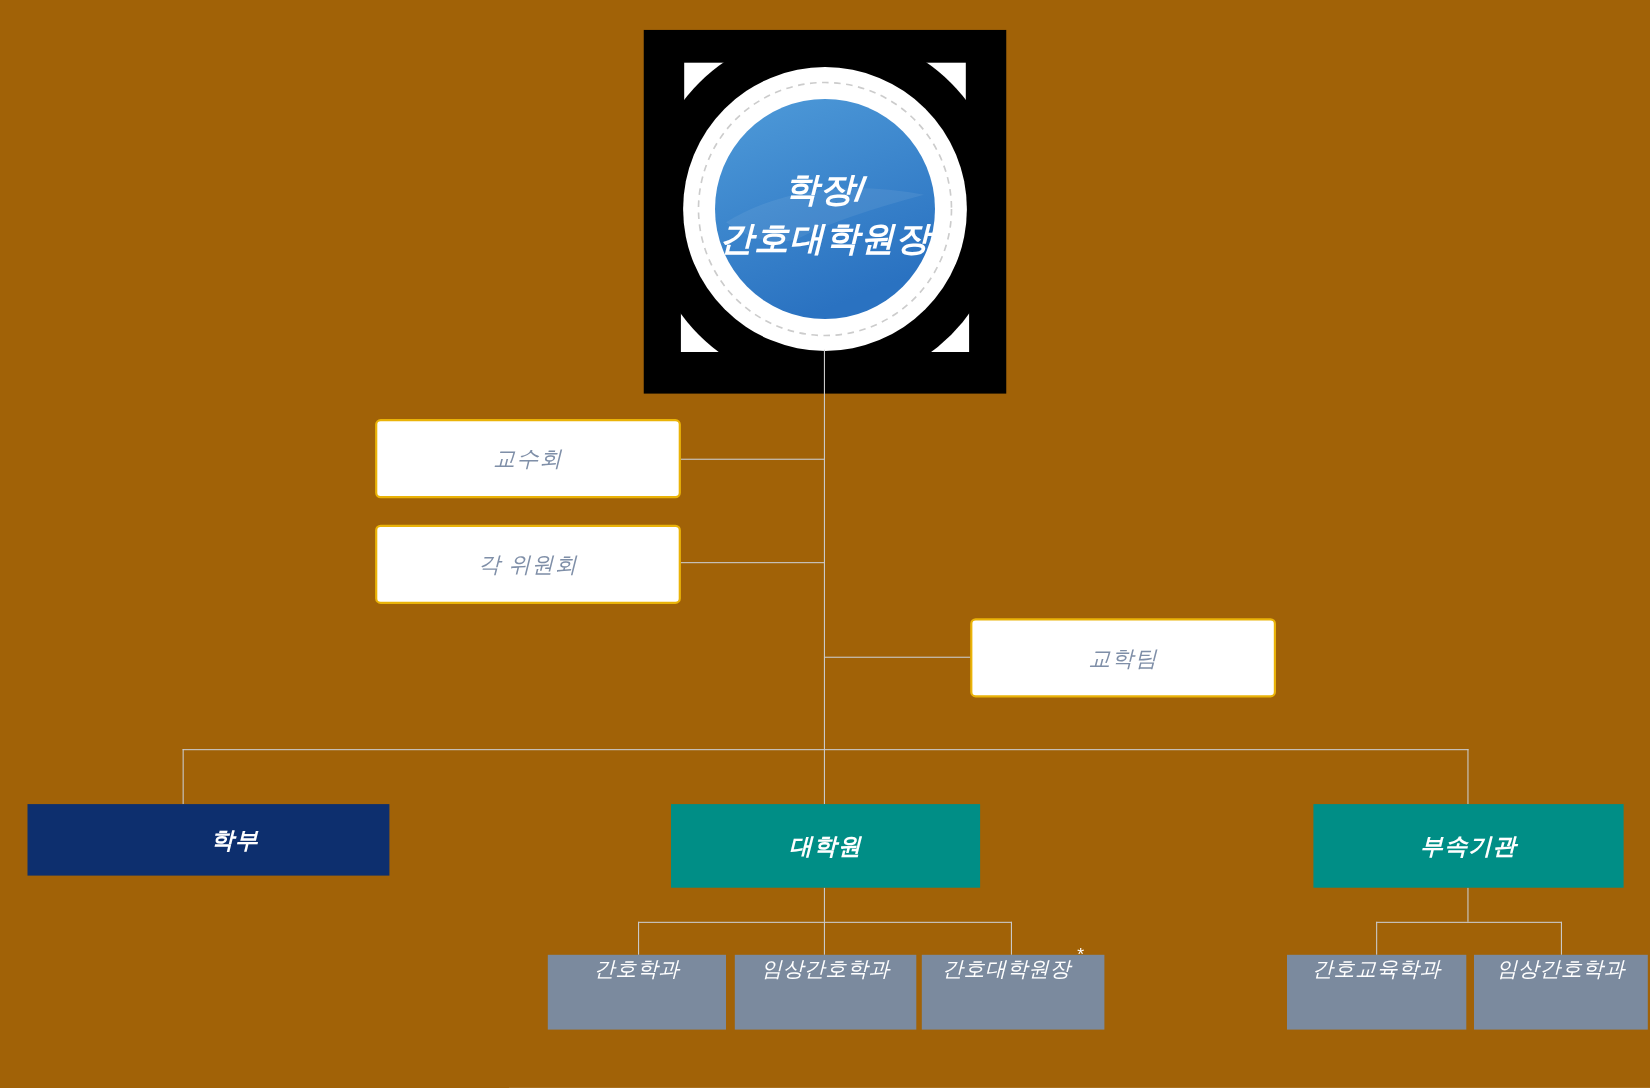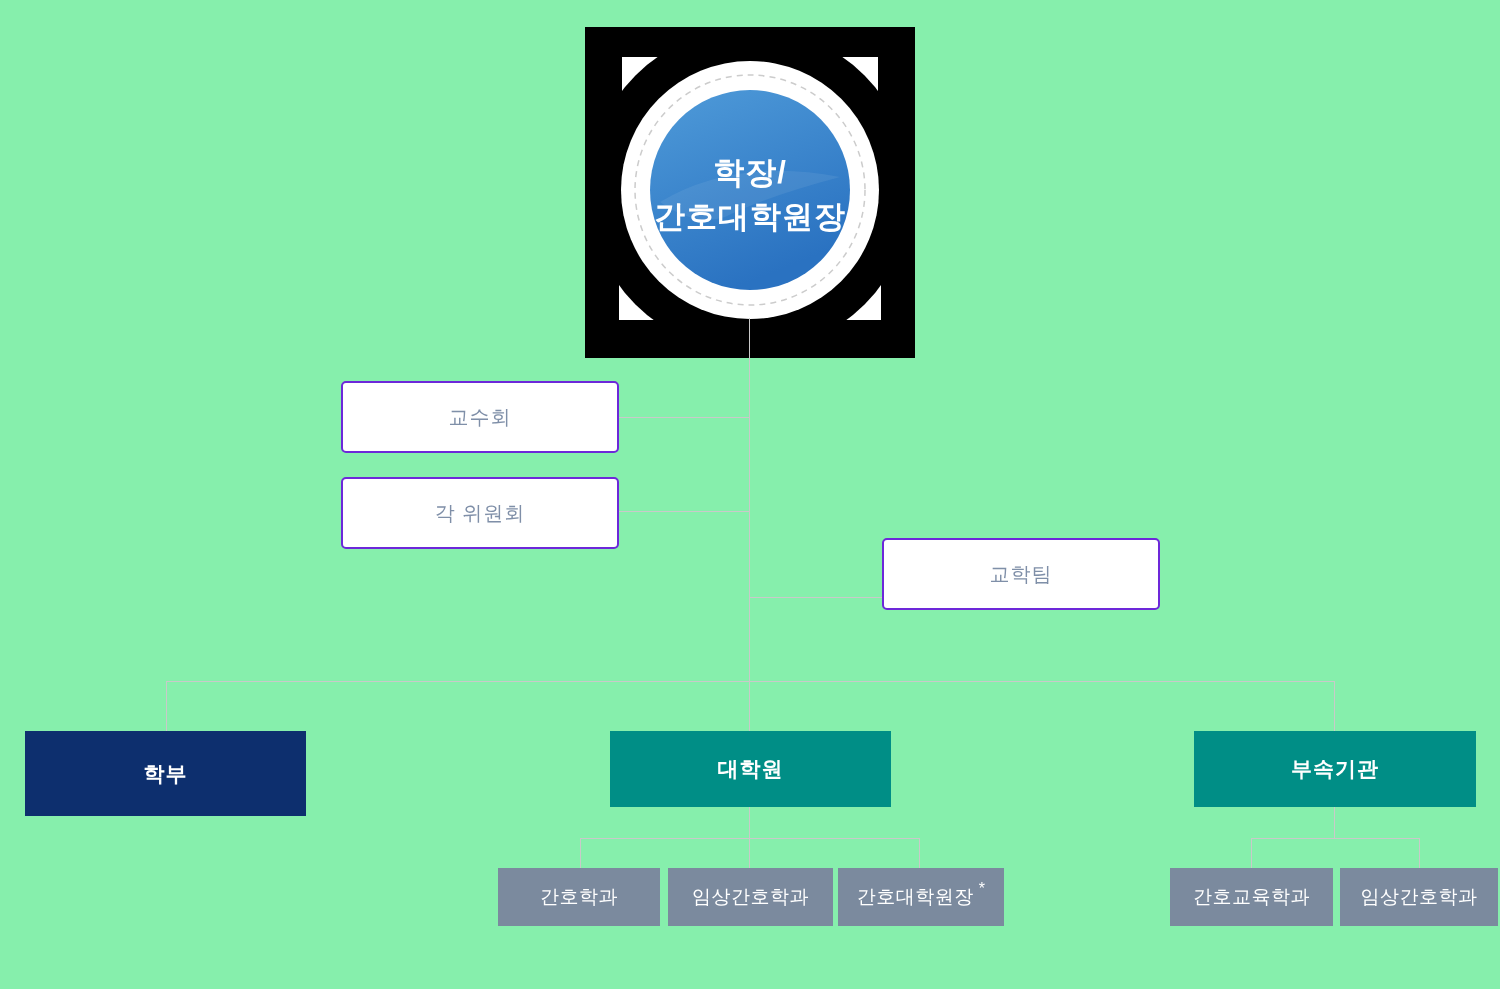--- a/index.html
+++ b/index.html
@@ -1,47 +1,48 @@
 <!DOCTYPE html>
 <html><head>
 <meta charset="utf-8">
 <style>
   html,body{margin:0;padding:0;background:#fff;}
   .stage{
-    position:relative;width:1500px;height:989px;background:#86efac;overflow:hidden;
+    position:relative;width:1500px;height:989px;background:#a16207;overflow:hidden;
     font-family:"Liberation Sans", sans-serif;
+    font-style:italic;
   }
   
   .hline,.vline{position:absolute;background:#c9c9c9;z-index:2;}
   .hline{height:1px;}
   .vline{width:1px;}
   
   .emblem{position:absolute;left:585px;top:27px;width:330px;height:331px;z-index:1;}
   
   .obox{
     position:absolute;width:278px;height:72px;background:#fff;
-    border:2px solid #6d28d9;border-radius:5px;box-sizing:border-box;
+    border:2px solid #eab308;border-radius:5px;box-sizing:border-box;
     display:flex;align-items:center;justify-content:center;
     color:#7f8fa8;font-size:20px;letter-spacing:1px;z-index:3;
   }
   .obox.faculty{left:341px;top:381px;}
   .obox.committee{left:341px;top:477px;}
-  .obox.team{left:882px;top:538px;}
+  .obox.team{left:882px;top:562px;}
   
   .branch{
     position:absolute;height:76px;display:flex;align-items:center;justify-content:center;
     color:#ffffff;font-size:21px;font-weight:700;letter-spacing:1px;z-index:3;
   }
-  .branch.undergrad{left:25px;top:731px;width:281px;height:85px;background:#0d2f6e;}
+  .branch.undergrad{left:25px;top:731px;width:281px;height:65px;background:#0d2f6e;padding-left:48px;}
   .branch.grad{left:610px;top:731px;width:281px;background:#008e86;}
   .branch.affil{left:1194px;top:731px;width:282px;background:#008e86;}
   
   .child{
-    position:absolute;top:868px;height:58px;background:#7b8a9e;
-    display:flex;align-items:center;justify-content:center;
+    position:absolute;top:868px;height:68px;background:#7b8a9e;
+    display:flex;justify-content:center;
     color:#ffffff;font-size:19px;letter-spacing:0.5px;z-index:3;
   }
   .child.c1{left:498px;width:162px;}
   .child.c2{left:668px;width:165px;}
   .child.c3{left:838px;width:166px;}
   .child.a1{left:1170px;width:163px;}
   .child.a2{left:1340px;width:158px;}
   .child sup{font-size:16px;margin-left:5px;position:relative;top:-8px;}
   
   .emblem text{

